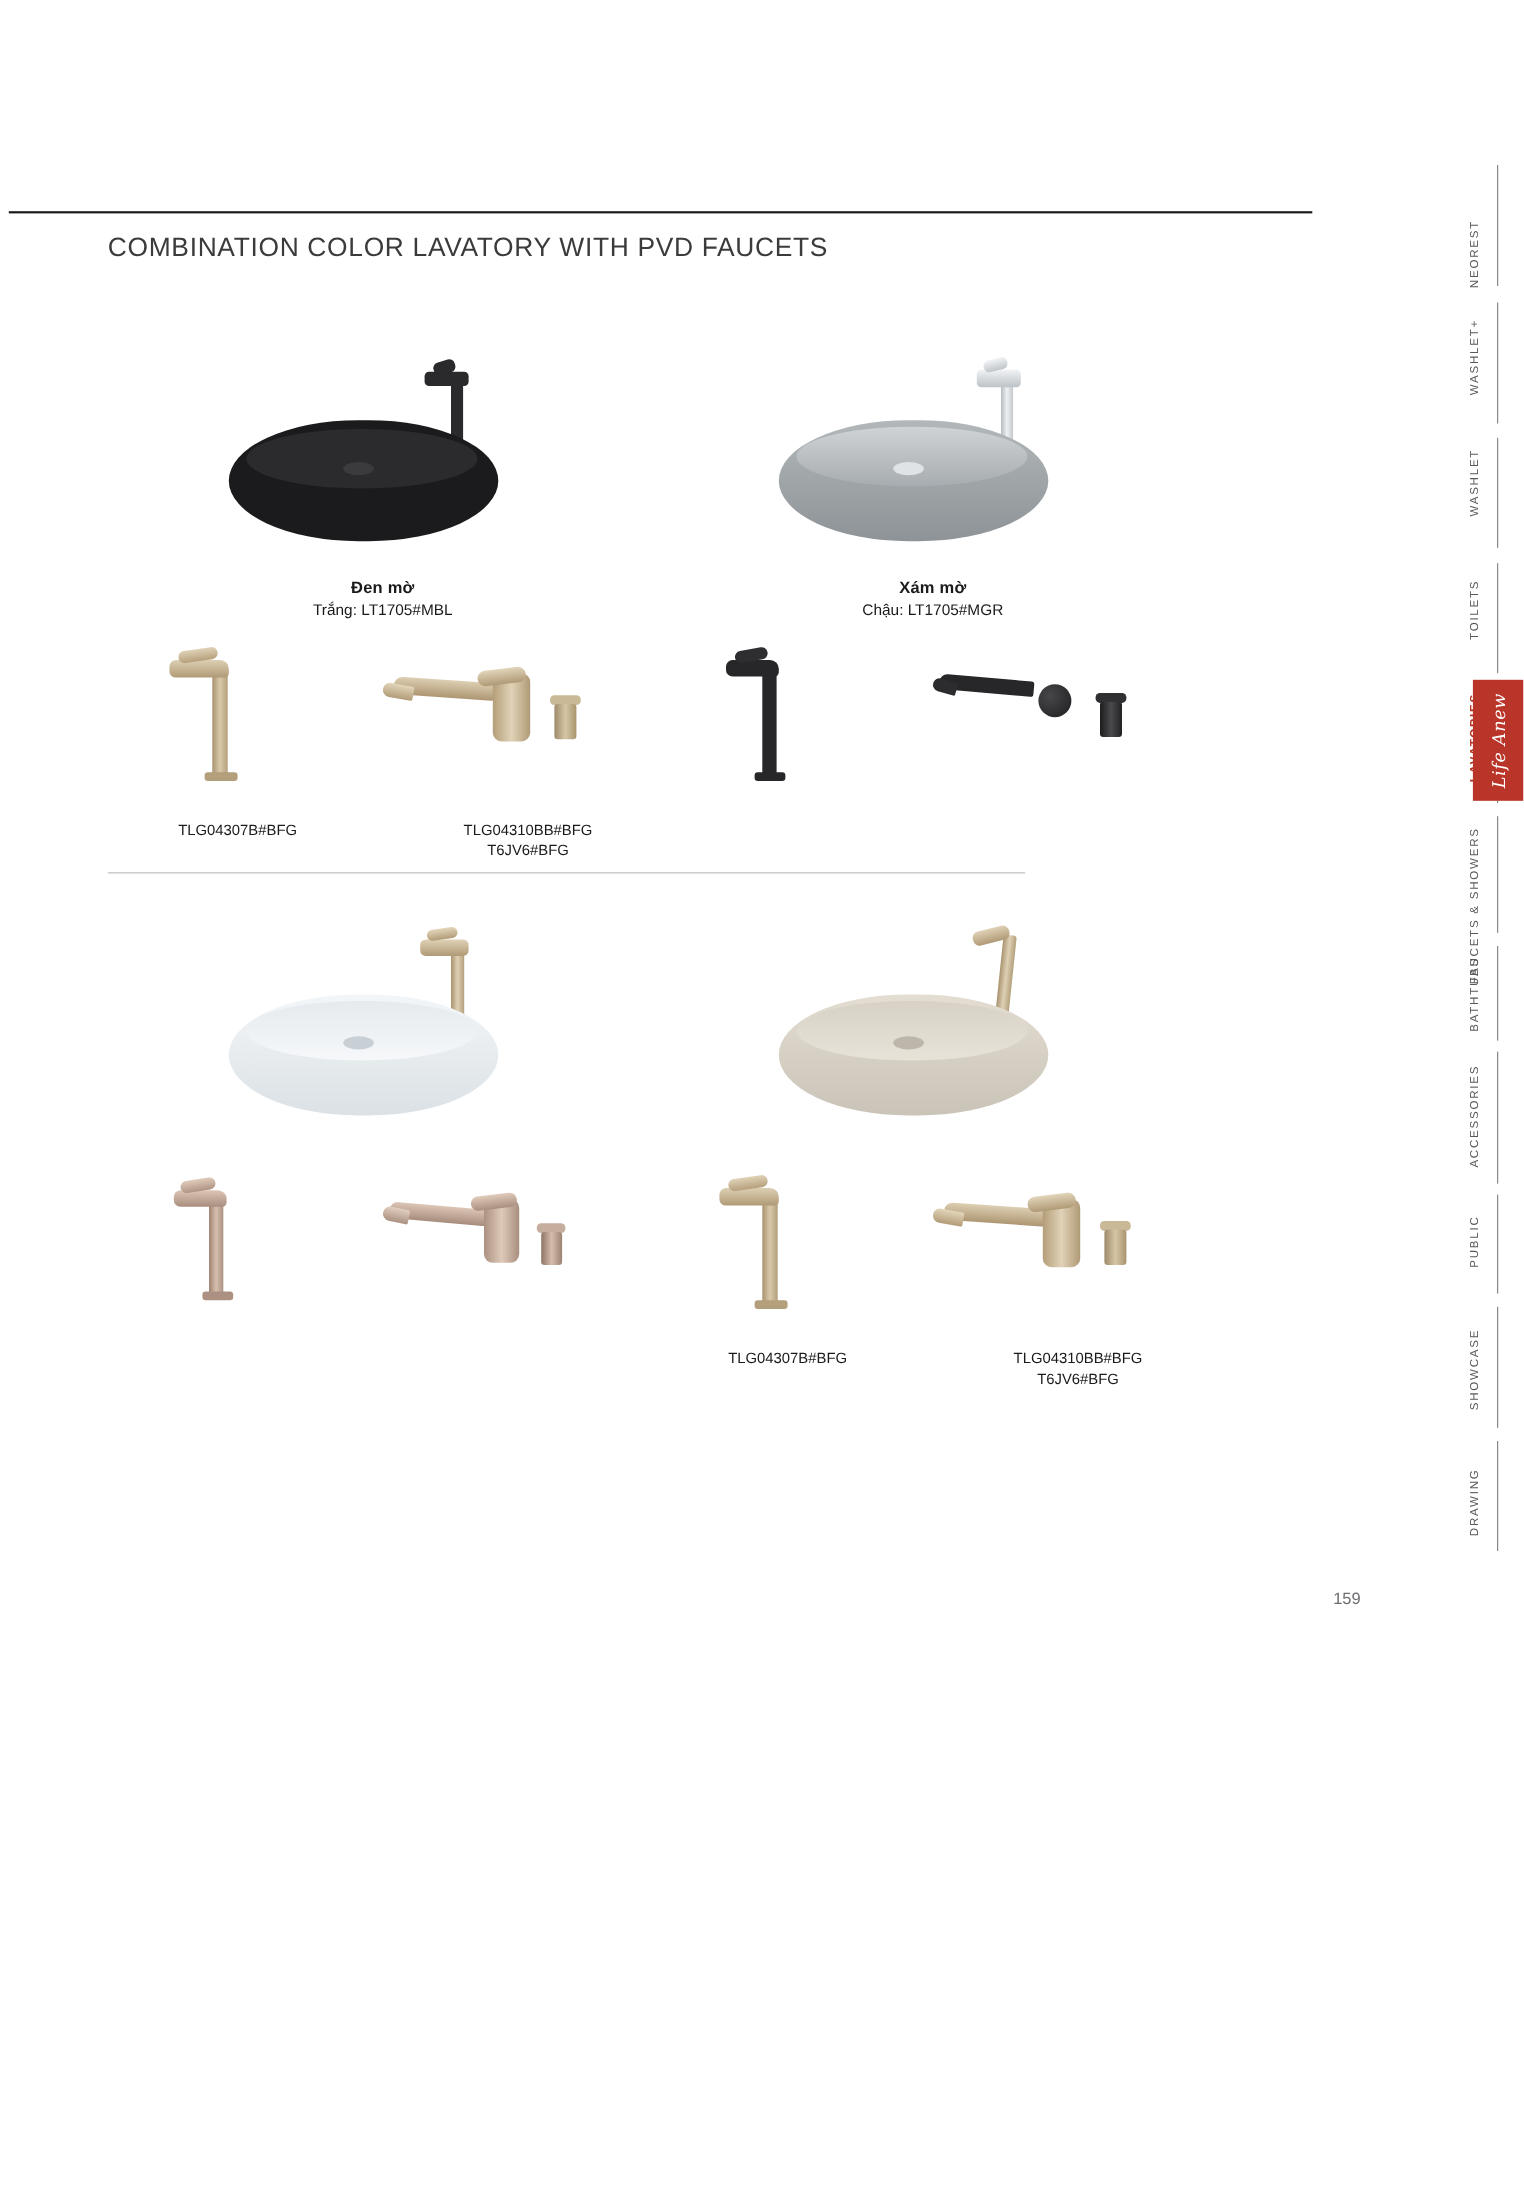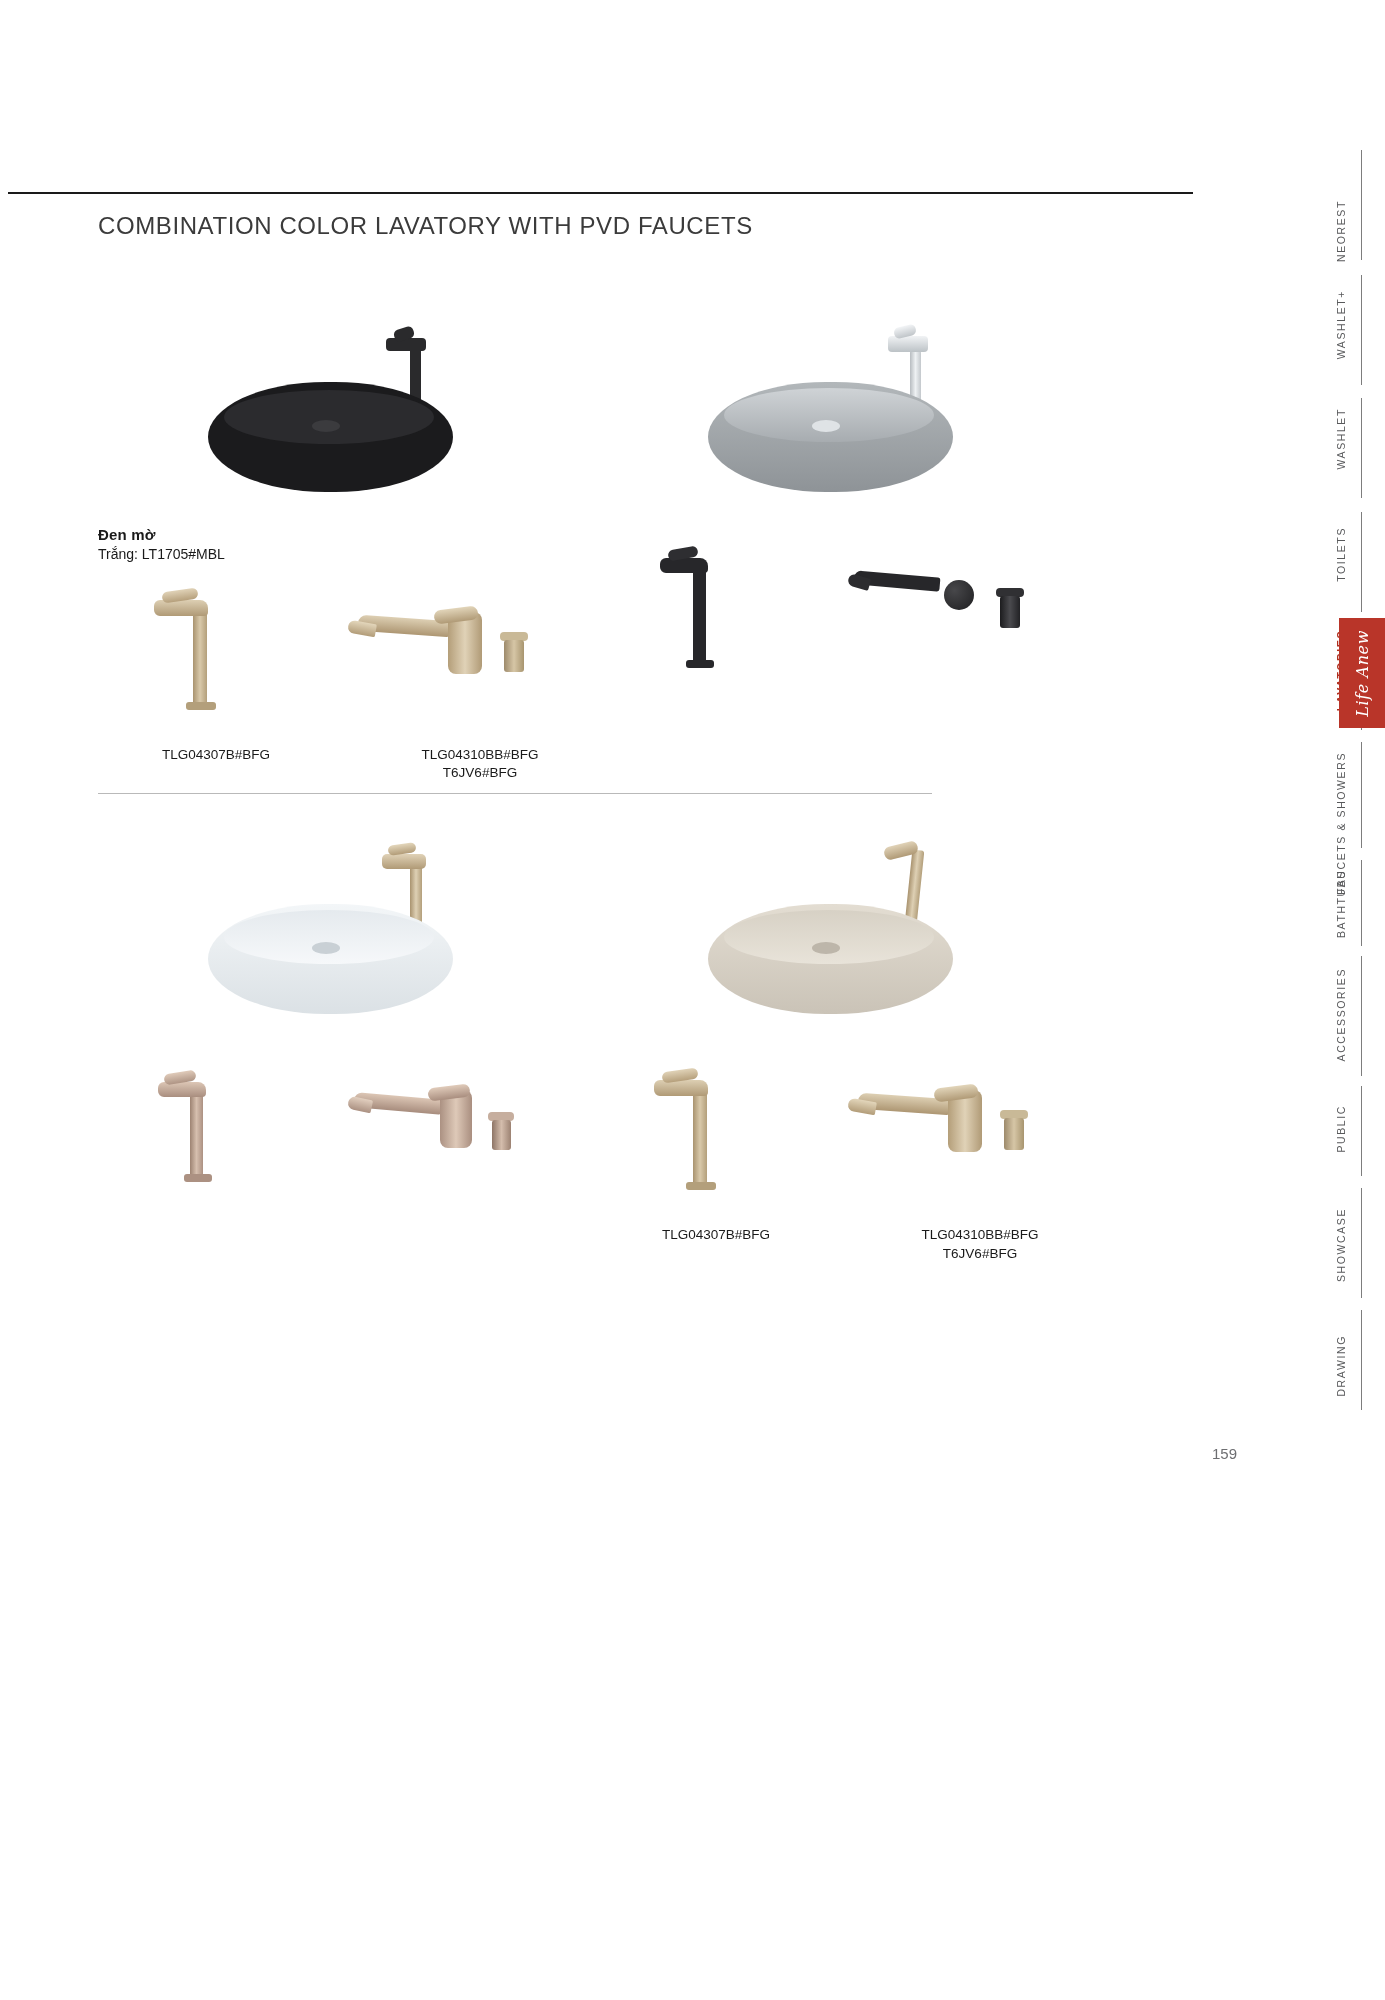--- a/index.html
+++ b/index.html
@@ -117,21 +117,21 @@
   .bowl-drain {
     position: absolute;
     left: 104px;
     top: 42px;
     width: 28px;
     height: 12px;
     border-radius: 50%;
   }
 
   .label {
-    text-align: left;
+    text-align: center;
     margin-top: 6px;
   }
   .label .name {
     font-size: 15px;
     font-weight: bold;
     color: #1a1a1a;
     letter-spacing: 0.2px;
   }
   .label .code {
     font-size: 14px;
@@ -300,20 +300,24 @@
         <div class="cell">
           <div class="basin-art">
             <div class="basin-wrap">
               <div class="sv" style="left:212px; top:40px; width:11px; height:62px; background:linear-gradient(90deg,#b7bcc0,#eef1f3,#c3c8cc); border-radius:3px;"></div>
               <div class="sv" style="left:190px; top:26px; width:40px; height:16px; background:linear-gradient(180deg,#f1f3f5,#bcc2c6); border-radius:4px;"></div>
               <div class="sv" style="left:196px; top:16px; width:22px; height:11px; background:linear-gradient(180deg,#f2f4f6,#c0c5c9); border-radius:5px; transform:rotate(-14deg);"></div>
               <div class="bowl" style="background:linear-gradient(180deg,#b2b7ba,#8e9397);"></div>
               <div class="bowl-inner" style="left:26px; top:78px; background:linear-gradient(180deg,#cfd3d6,#a7acb0);"></div>
               <div class="bowl-drain" style="left:114px; top:110px; background:#dfe3e6;"></div>
             </div>
+          </div>
+          <div class="label">
+            <div class="name">Xám mờ</div>
+            <div class="code">Chậu: LT1705#MGR</div>
           </div>
 
           <div class="faucets">
             <div class="fa-item">
               <div class="sv" style="left:95px; top:18px; width:13px; height:100px; background:#27272a; border-radius:4px;"></div>
               <div class="sv" style="left:62px; top:12px; width:48px; height:15px; background:#27272a; border-radius:6px 8px 4px 6px;"></div>
               <div class="sv" style="left:70px; top:2px; width:30px; height:11px; background:#2e2e31; border-radius:6px; transform:rotate(-10deg);"></div>
               <div class="sv" style="left:88px; top:114px; width:28px; height:8px; background:#27272a; border-radius:3px;"></div>
             </div>
             <div class="fa-item">

